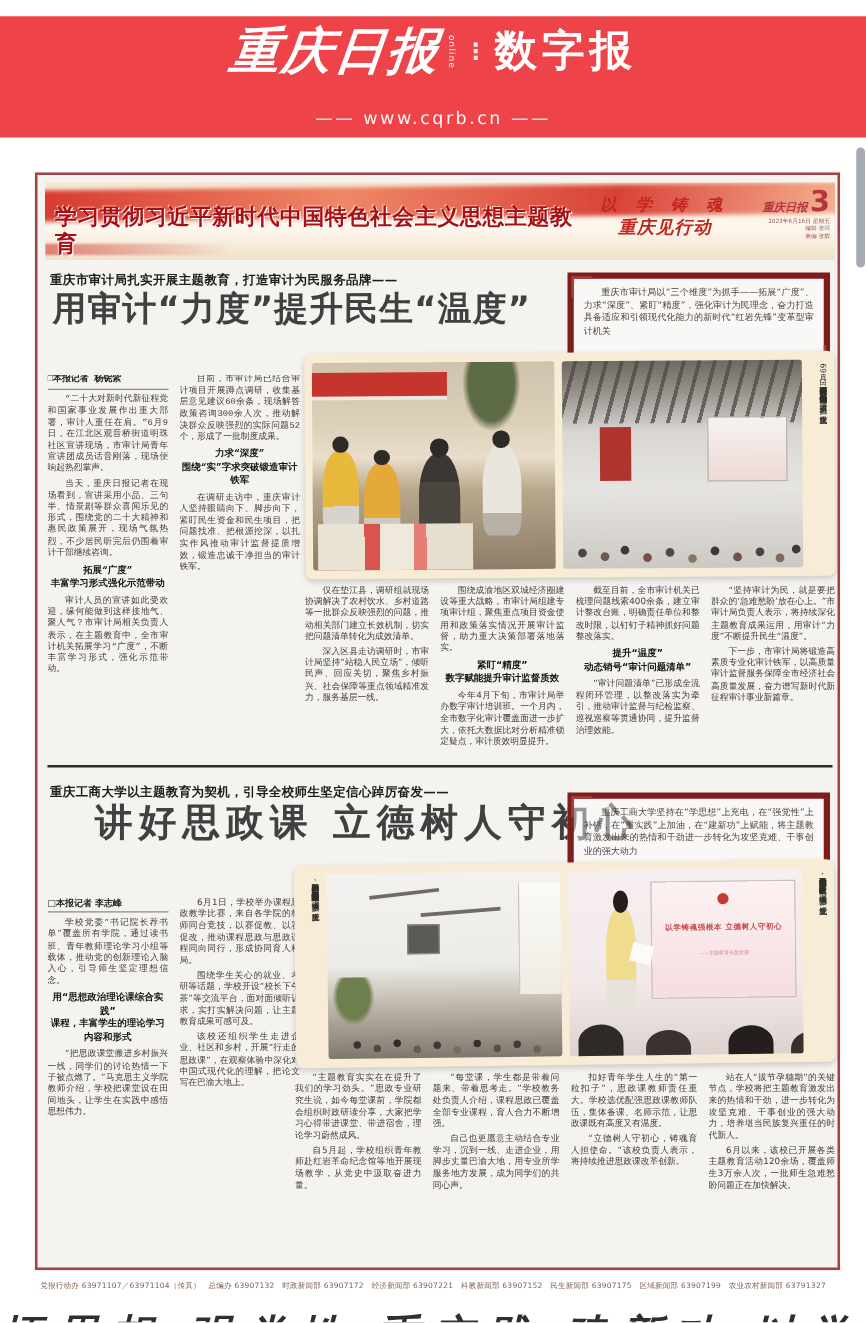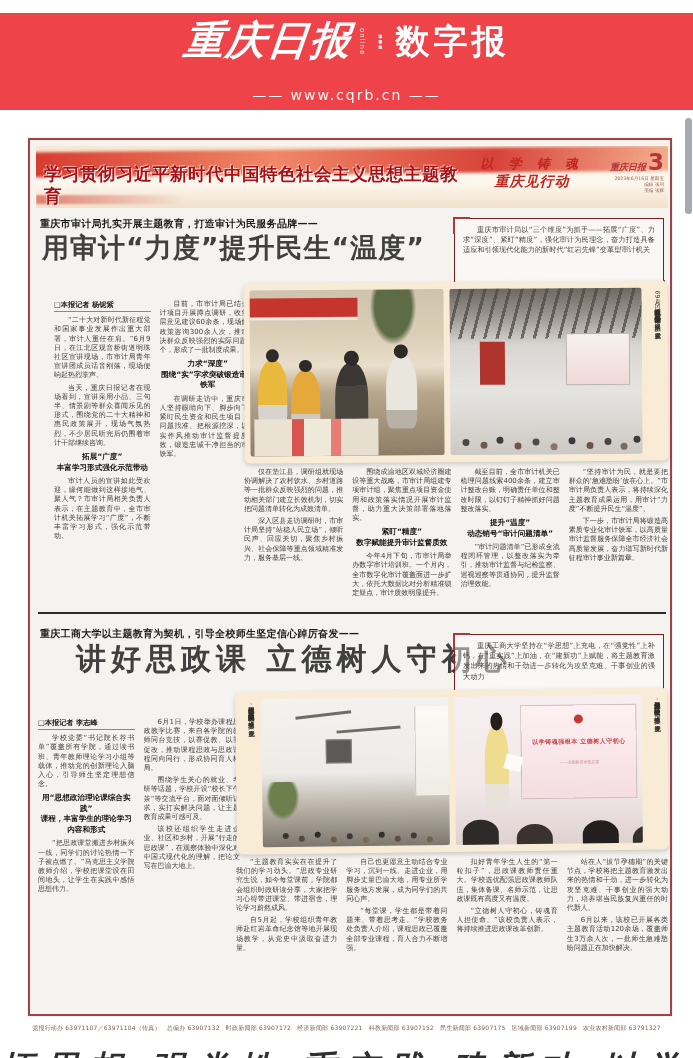--- a/index.html
+++ b/index.html
@@ -43,21 +43,21 @@
   .banner-slogan .sl1{font-size:13px;letter-spacing:6px;}
   .banner-slogan .sl2{font-size:14px;letter-spacing:1px;}
   .banner-mast{position:absolute;left:556px;top:5px;width:72px;text-align:right;color:#b5373b;}
   .mast-name{font-family:"Liberation Serif",serif;font-style:italic;font-weight:bold;font-size:9px;}
   .mast-page{font-size:23px;font-weight:bold;line-height:22px;margin-left:2px;}
   .mast-meta{margin-top:2px;font-size:4.6px;line-height:6px;color:#9a5a55;}
 
   
   .kicker{font-size:10px;font-weight:700;color:#1c1c1c;letter-spacing:.3px;}
   .headline{font-weight:900;color:#404040;font-family:"DejaVu Sans",sans-serif;cursor:pointer;}
-  .sumbox{border:1px solid #7f1d1d;background:rgba(255,255,255,.45);padding:6px 8px;
+  .sumbox{border:5px solid #7f1d1d;background:rgba(255,255,255,.45);padding:6px 8px;
     font-size:7.2px;line-height:10.2px;color:#4a423d;text-align:justify;}
   .sumbox p{text-indent:14px;}
   .sumbox::before,.sumbox::after{content:"";position:absolute;width:15px;height:15px;}
   .sumbox::before{left:-2px;top:-2px;border-left:2px solid #a63d39;border-top:2px solid #a63d39;}
   .sumbox::after{right:-2px;bottom:-2px;border-right:2px solid #a63d39;border-bottom:2px solid #a63d39;}
 
   .cols{display:flex;gap:9px;}
   .col{flex:1;overflow:hidden;font-size:7px;line-height:9.2px;text-align:justify;color:#403c38;}
   .col p{margin:0 0 3px;text-indent:14px;}
   .col .h{text-align:center;font-weight:bold;color:#141414;font-size:7.6px;line-height:10.5px;
@@ -140,21 +140,21 @@
   .phones{position:absolute;top:1024px;left:0;width:693px;text-align:center;font-size:6px;
     color:#7e6053;letter-spacing:.2px;}
   .cutoff{position:absolute;top:1040px;left:0;width:693px;height:18px;overflow:hidden;}
   .cutoff span{display:block;font-family:"Liberation Serif",serif;font-style:italic;font-weight:bold;
     font-size:34px;color:#2f2f2f;letter-spacing:10px;white-space:nowrap;transform:translateY(6px);}
 
   
   .a1-kicker{left:10px;top:77px;}
   .a1-headline{left:12px;top:91px;width:414px;font-size:27px;line-height:34px;letter-spacing:1px;}
   .box1{left:424px;top:78px;width:210px;height:78px;}
-  .a1-left-cols{left:24px;top:160px;width:202px;height:302px;}
+  .a1-left-cols{left:8px;top:160px;width:202px;height:302px;font-family:Liberation Mono, monospace;}
   .a1-bottom-cols{left:214px;top:328px;width:424px;height:136px;}
   .a2-kicker{left:10px;top:487px;}
   .a2-headline{left:46px;top:500px;width:560px;font-size:30px;line-height:38px;letter-spacing:5px;}
   .box2{left:424px;top:494px;width:210px;height:76px;}
   .a2-left-cols{left:8px;top:578px;width:202px;height:288px;}
   .a2-bottom-cols{left:206px;top:718px;width:432px;height:148px;}
 </style>
 </head>
 <body>
 
@@ -310,22 +310,22 @@
       </div>
       <div class="vcap">重庆工商大学举办主题教育专题党课，全校师生认真聆听记录。记者 李志峰 摄／视觉重庆</div>
     </div>
 
     <div class="cols a2-bottom-cols">
         <div class="col">
           <p>“主题教育实实在在提升了我们的学习劲头。”思政专业研究生说，如今每堂课前，学院都会组织时政研读分享，大家把学习心得带进课堂、带进宿舍，理论学习蔚然成风。</p>
           <p>自5月起，学校组织青年教师赴红岩革命纪念馆等地开展现场教学，从党史中汲取奋进力量。</p>
         </div>
         <div class="col">
+          <p>“每堂课，学生都是带着问题来、带着思考走。”学校教务处负责人介绍，课程思政已覆盖全部专业课程，育人合力不断增强。</p>
           <p>自己也更愿意主动结合专业学习，沉到一线、走进企业，用脚步丈量巴渝大地，用专业所学服务地方发展，成为同学们的共同心声。</p>
-          <p>“每堂课，学生都是带着问题来、带着思考走。”学校教务处负责人介绍，课程思政已覆盖全部专业课程，育人合力不断增强。</p>
         </div>
         <div class="col">
           <p>扣好青年学生人生的“第一粒扣子”，思政课教师责任重大。学校选优配强思政课教师队伍，集体备课、名师示范，让思政课既有高度又有温度。</p>
           <p>“立德树人守初心，铸魂育人担使命。”该校负责人表示，将持续推进思政课改革创新。</p>
         </div>
         <div class="col">
           <p>站在人“拔节孕穗期”的关键节点，学校将把主题教育激发出来的热情和干劲，进一步转化为攻坚克难、干事创业的强大动力，培养堪当民族复兴重任的时代新人。</p>
           <p>6月以来，该校已开展各类主题教育活动120余场，覆盖师生3万余人次，一批师生急难愁盼问题正在加快解决。</p>
         </div>
       </div>

